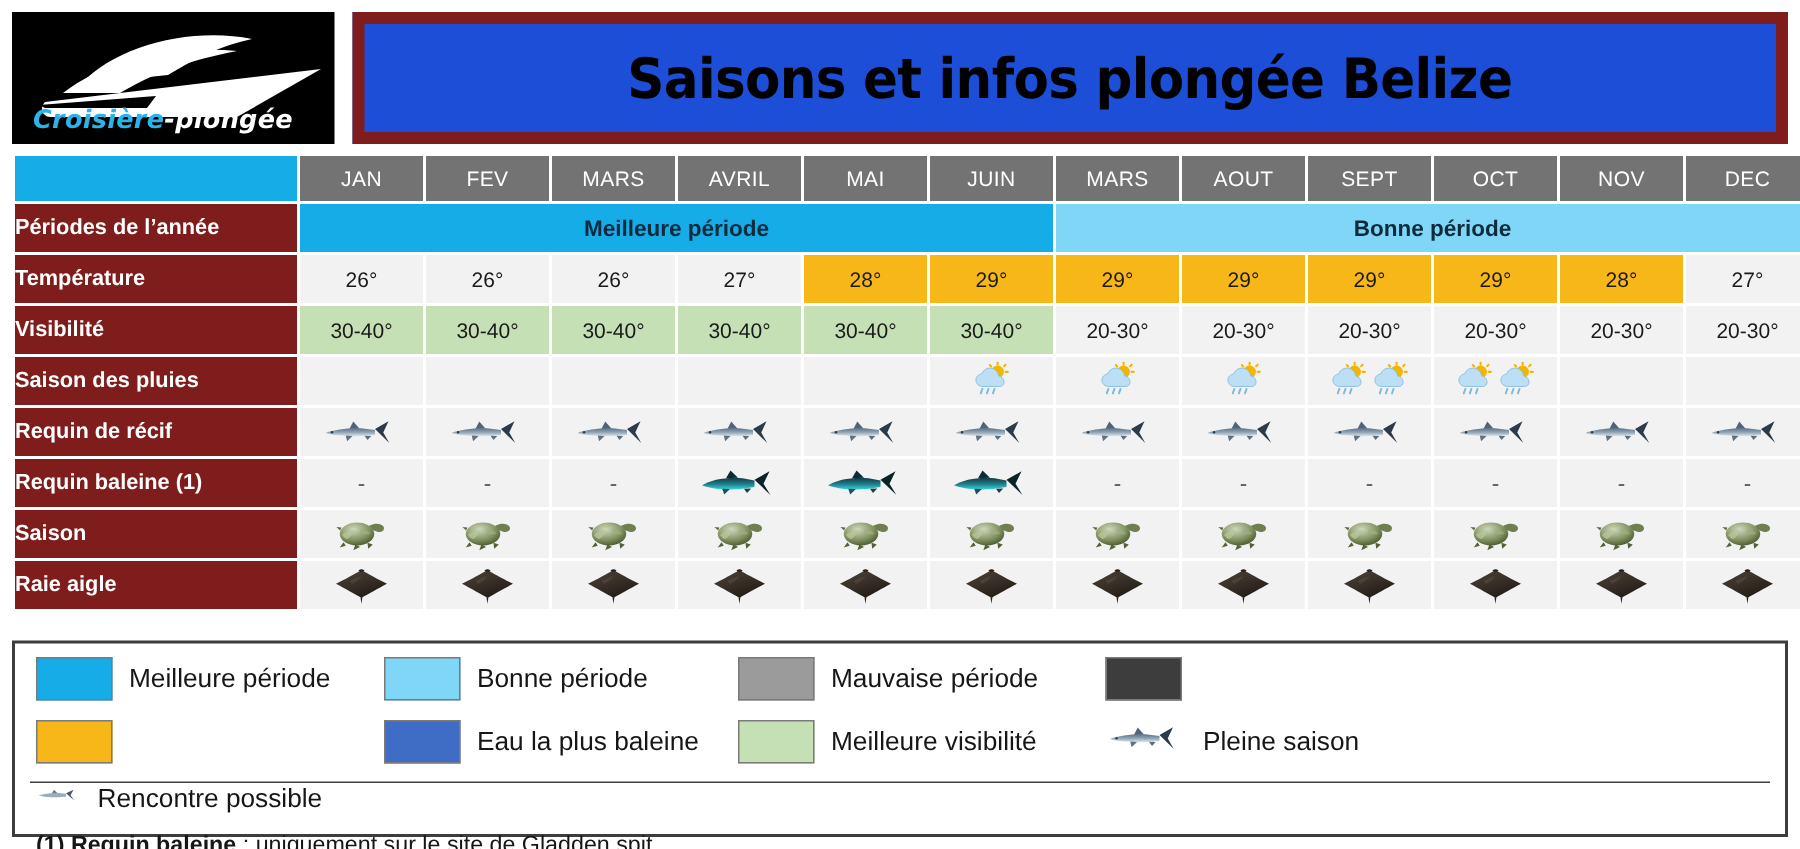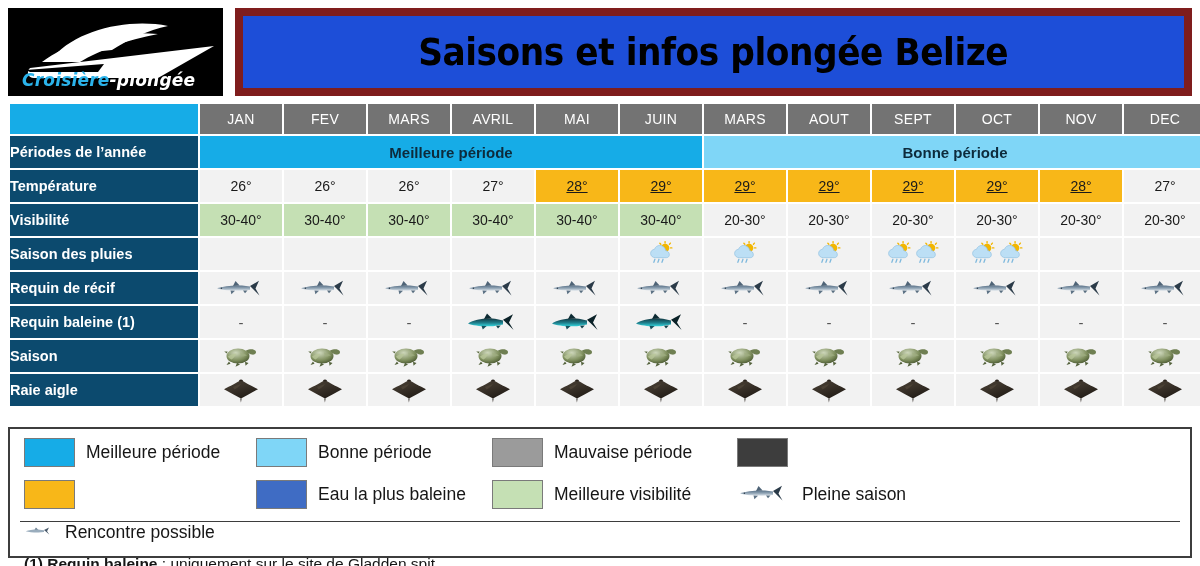--- a/index.html
+++ b/index.html
@@ -46,31 +46,31 @@
   .col-month { width:82px; }
 
   th.month-head {
     background:#737373; color:#ffffff; height:30px;
     font-size:14px; font-weight:normal; letter-spacing:.3px; text-align:center;
     font-family:"Liberation Sans", sans-serif;
   }
   th.corner { background:#16ace7; }
 
   td.rowlabel {
-    background:#0c4a6e; color:#ffffff; height:32px;
+    background:#7f1d1d; color:#ffffff; height:32px;
     font-size:14.5px; font-weight:bold; padding-left:10px; text-align:left;
     white-space:nowrap;
   }
   td.cell {
     background:#f2f2f2; height:32px; text-align:center; vertical-align:middle;
     font-size:14px; color:#1a1a1a; font-weight:normal;
   }
   td.cell.best    { background:#16ace7; color:#0d2b3c; font-weight:bold; font-size:15px; }
   td.cell.good    { background:#7fd6f7; color:#0d2b3c; font-weight:bold; font-size:15px; }
-  td.cell.warm    { background:#f8b718;text-decoration:underline; }
+  td.cell.warm    { background:#f8b718; }
   td.cell.vis     { background:#c5e0b4; }
   td.cell .dash   { color:#555; font-size:15px; }
 
   .icon-row { display:flex; align-items:center; justify-content:center; gap:2px; height:32px; }
 
   
   .legend {
     position:absolute; left:8px; top:427px; width:1184px; height:131px;
     border:2px solid #3d3d3d; background:#fff; padding:9px 14px;
   }

